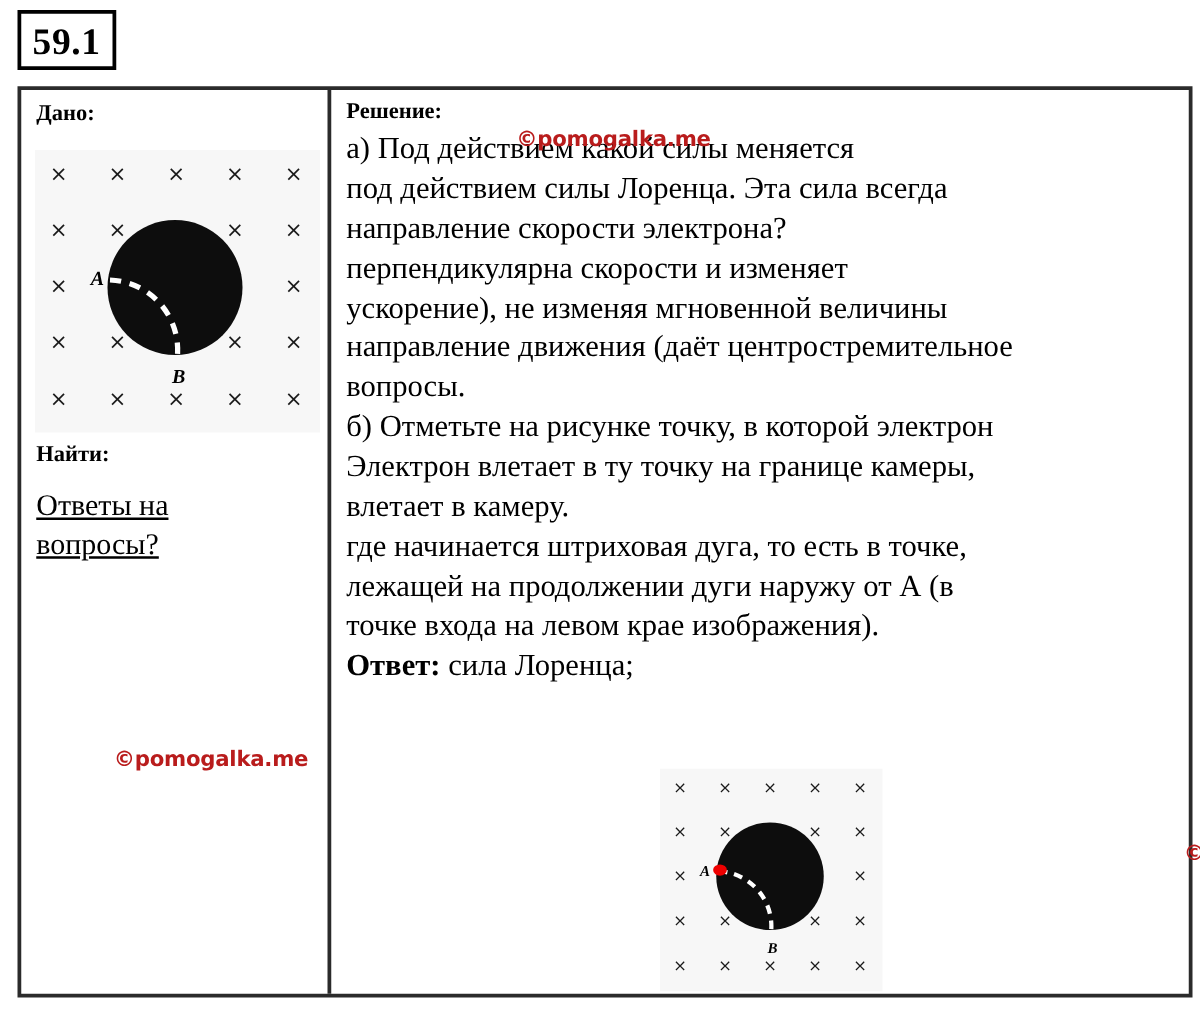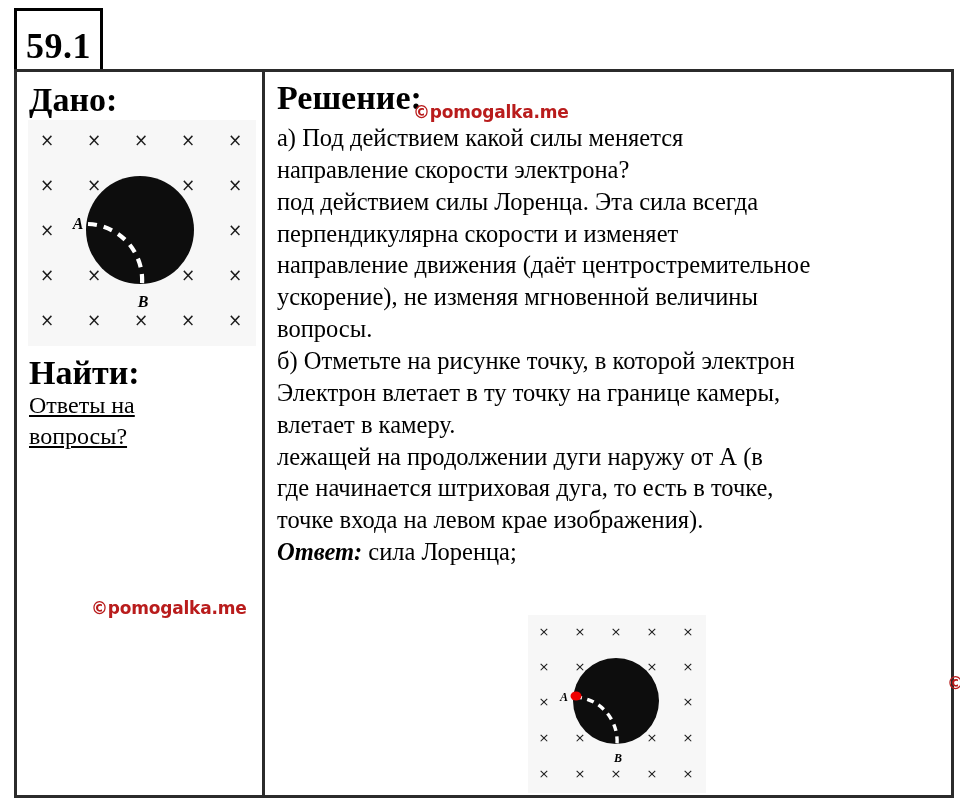--- a/index.html
+++ b/index.html
@@ -15,24 +15,24 @@
     color: #000000;
     overflow: hidden;
   }
 
   
   .task-badge {
     position: absolute;
     left: 14px;
     top: 8px;
     border: 3px solid #000;
-    padding: 17px 9px 3px 9px;
+    padding: 7px 9px 3px 9px;
     font-family: "Liberation Serif", "DejaVu Serif", serif;
     font-weight: bold;
-    font-size: 36px;
+    font-size: 30px;
     line-height: 1.05;
     letter-spacing: 0.5px;
     background: #fff;
   }
 
   
   .solution-table {
     position: absolute;
     left: 14px;
     top: 69px;
@@ -52,21 +52,21 @@
   }
   .col-solution {
     flex: 1;
     box-sizing: border-box;
     position: relative;
     padding: 6px 10px 0 12px;
   }
 
   .heading {
     font-weight: bold;
-    font-size: 34px;
+    font-size: 18px;
     line-height: 1.18;
     margin: 0 0 4px 0;
   }
   .body-line {
     font-size: 24.5px;
     line-height: 1.30;
     margin: 0;
     white-space: nowrap;
   }
   .given-text {
@@ -80,21 +80,20 @@
     margin-top: 0;
   }
   .answer-line {
     font-size: 24.5px;
     line-height: 1.32;
     margin: 0;
     white-space: nowrap;
   }
   .answer-label {
     font-weight: bold;
-    font-style: italic;
   }
 
   
   .watermark {
     font-family: "DejaVu Sans", "Liberation Sans", sans-serif;
     font-weight: bold;
     font-size: 17px;
     color: #b91c1c;
     letter-spacing: -0.2px;
     white-space: nowrap;
@@ -233,31 +232,31 @@
   </div>
 
   <div class="col-solution">
 
     <div class="heading">Решение:</div>
 
     <div class="watermark wm-top-right">©pomogalka.me</div>
 
     <div class="solution-body">
       <p class="body-line">а) Под действием какой силы меняется</p>
+      <p class="body-line">под действием силы Лоренца. Эта сила всегда</p>
       <p class="body-line">направление скорости электрона?</p>
-      <p class="body-line">под действием силы Лоренца. Эта сила всегда</p>
       <p class="body-line">перпендикулярна скорости и изменяет</p>
+      <p class="body-line">ускорение), не изменяя мгновенной величины</p>
       <p class="body-line">направление движения (даёт центростремительное</p>
-      <p class="body-line">ускорение), не изменяя мгновенной величины</p>
       <p class="body-line">вопросы.</p>
       <p class="body-line">б) Отметьте на рисунке точку, в которой электрон</p>
       <p class="body-line">Электрон влетает в ту точку на границе камеры,</p>
       <p class="body-line">влетает в камеру.</p>
+      <p class="body-line">где начинается штриховая дуга, то есть в точке,</p>
       <p class="body-line">лежащей на продолжении дуги наружу от А (в</p>
-      <p class="body-line">где начинается штриховая дуга, то есть в точке,</p>
       <p class="body-line">точке входа на левом крае изображения).</p>
 
       <p class="answer-line">
         <span class="answer-label">Ответ:</span>
         <span>сила Лоренца;</span>
       </p>
     </div>
 
     <div class="figure fig-small">
       <svg class="arc-svg" width="178" height="178" viewBox="0 0 178 178">

